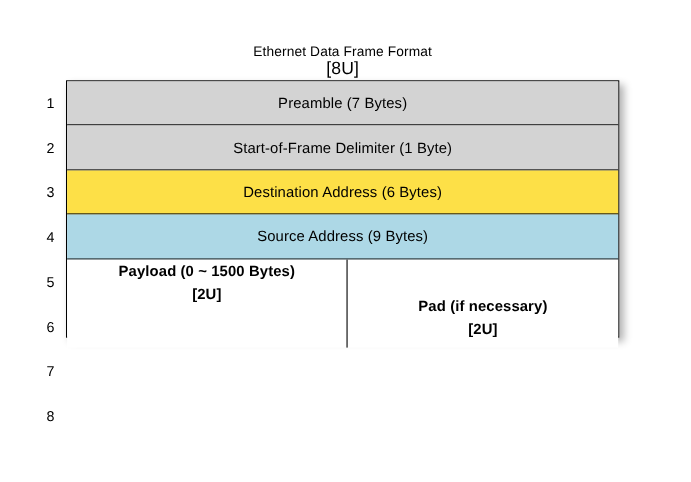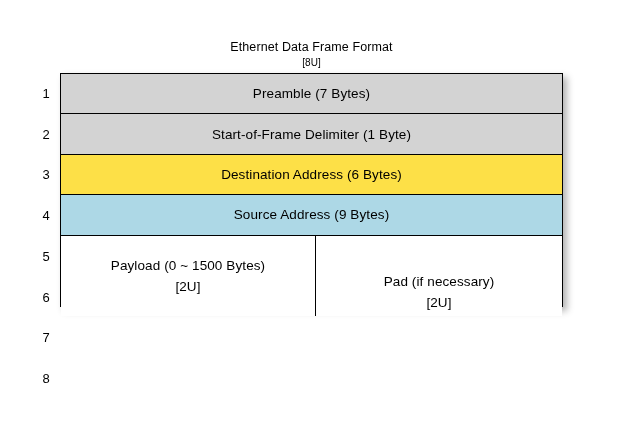--- a/index.html
+++ b/index.html
@@ -33,21 +33,21 @@
     text-align: center;
     line-height: 15px;
   }
   #chart-title {
     font-size: 12.5px;
     font-weight: 400;
     letter-spacing: 0.1px;
     white-space: nowrap;
   }
   #chart-subtitle {
-    font-size: 10px;
+    font-size: 16px;
     font-weight: 400;
     letter-spacing: 0.1px;
     white-space: nowrap;
   }
 
   
   #row-index-col {
     position: absolute;
     left: 34px;
     top: 73px;
@@ -101,21 +101,22 @@
   .split-row {
     display: flex;
     align-items: stretch;
     padding: 0;
   }
   .split-cell {
     box-sizing: border-box;
     display: flex;
     flex-direction: column;
     align-items: center;
-    justify-content: center;
+    justify-content: flex-start;
+    font-weight: bold;
   }
   .split-cell.left {
     width: 255px;
     border-right: 1.2px solid #000000;
   }
   .split-cell.right {
     flex: 1 1 auto;
     margin-top: 32px;
   }
   .split-line {

